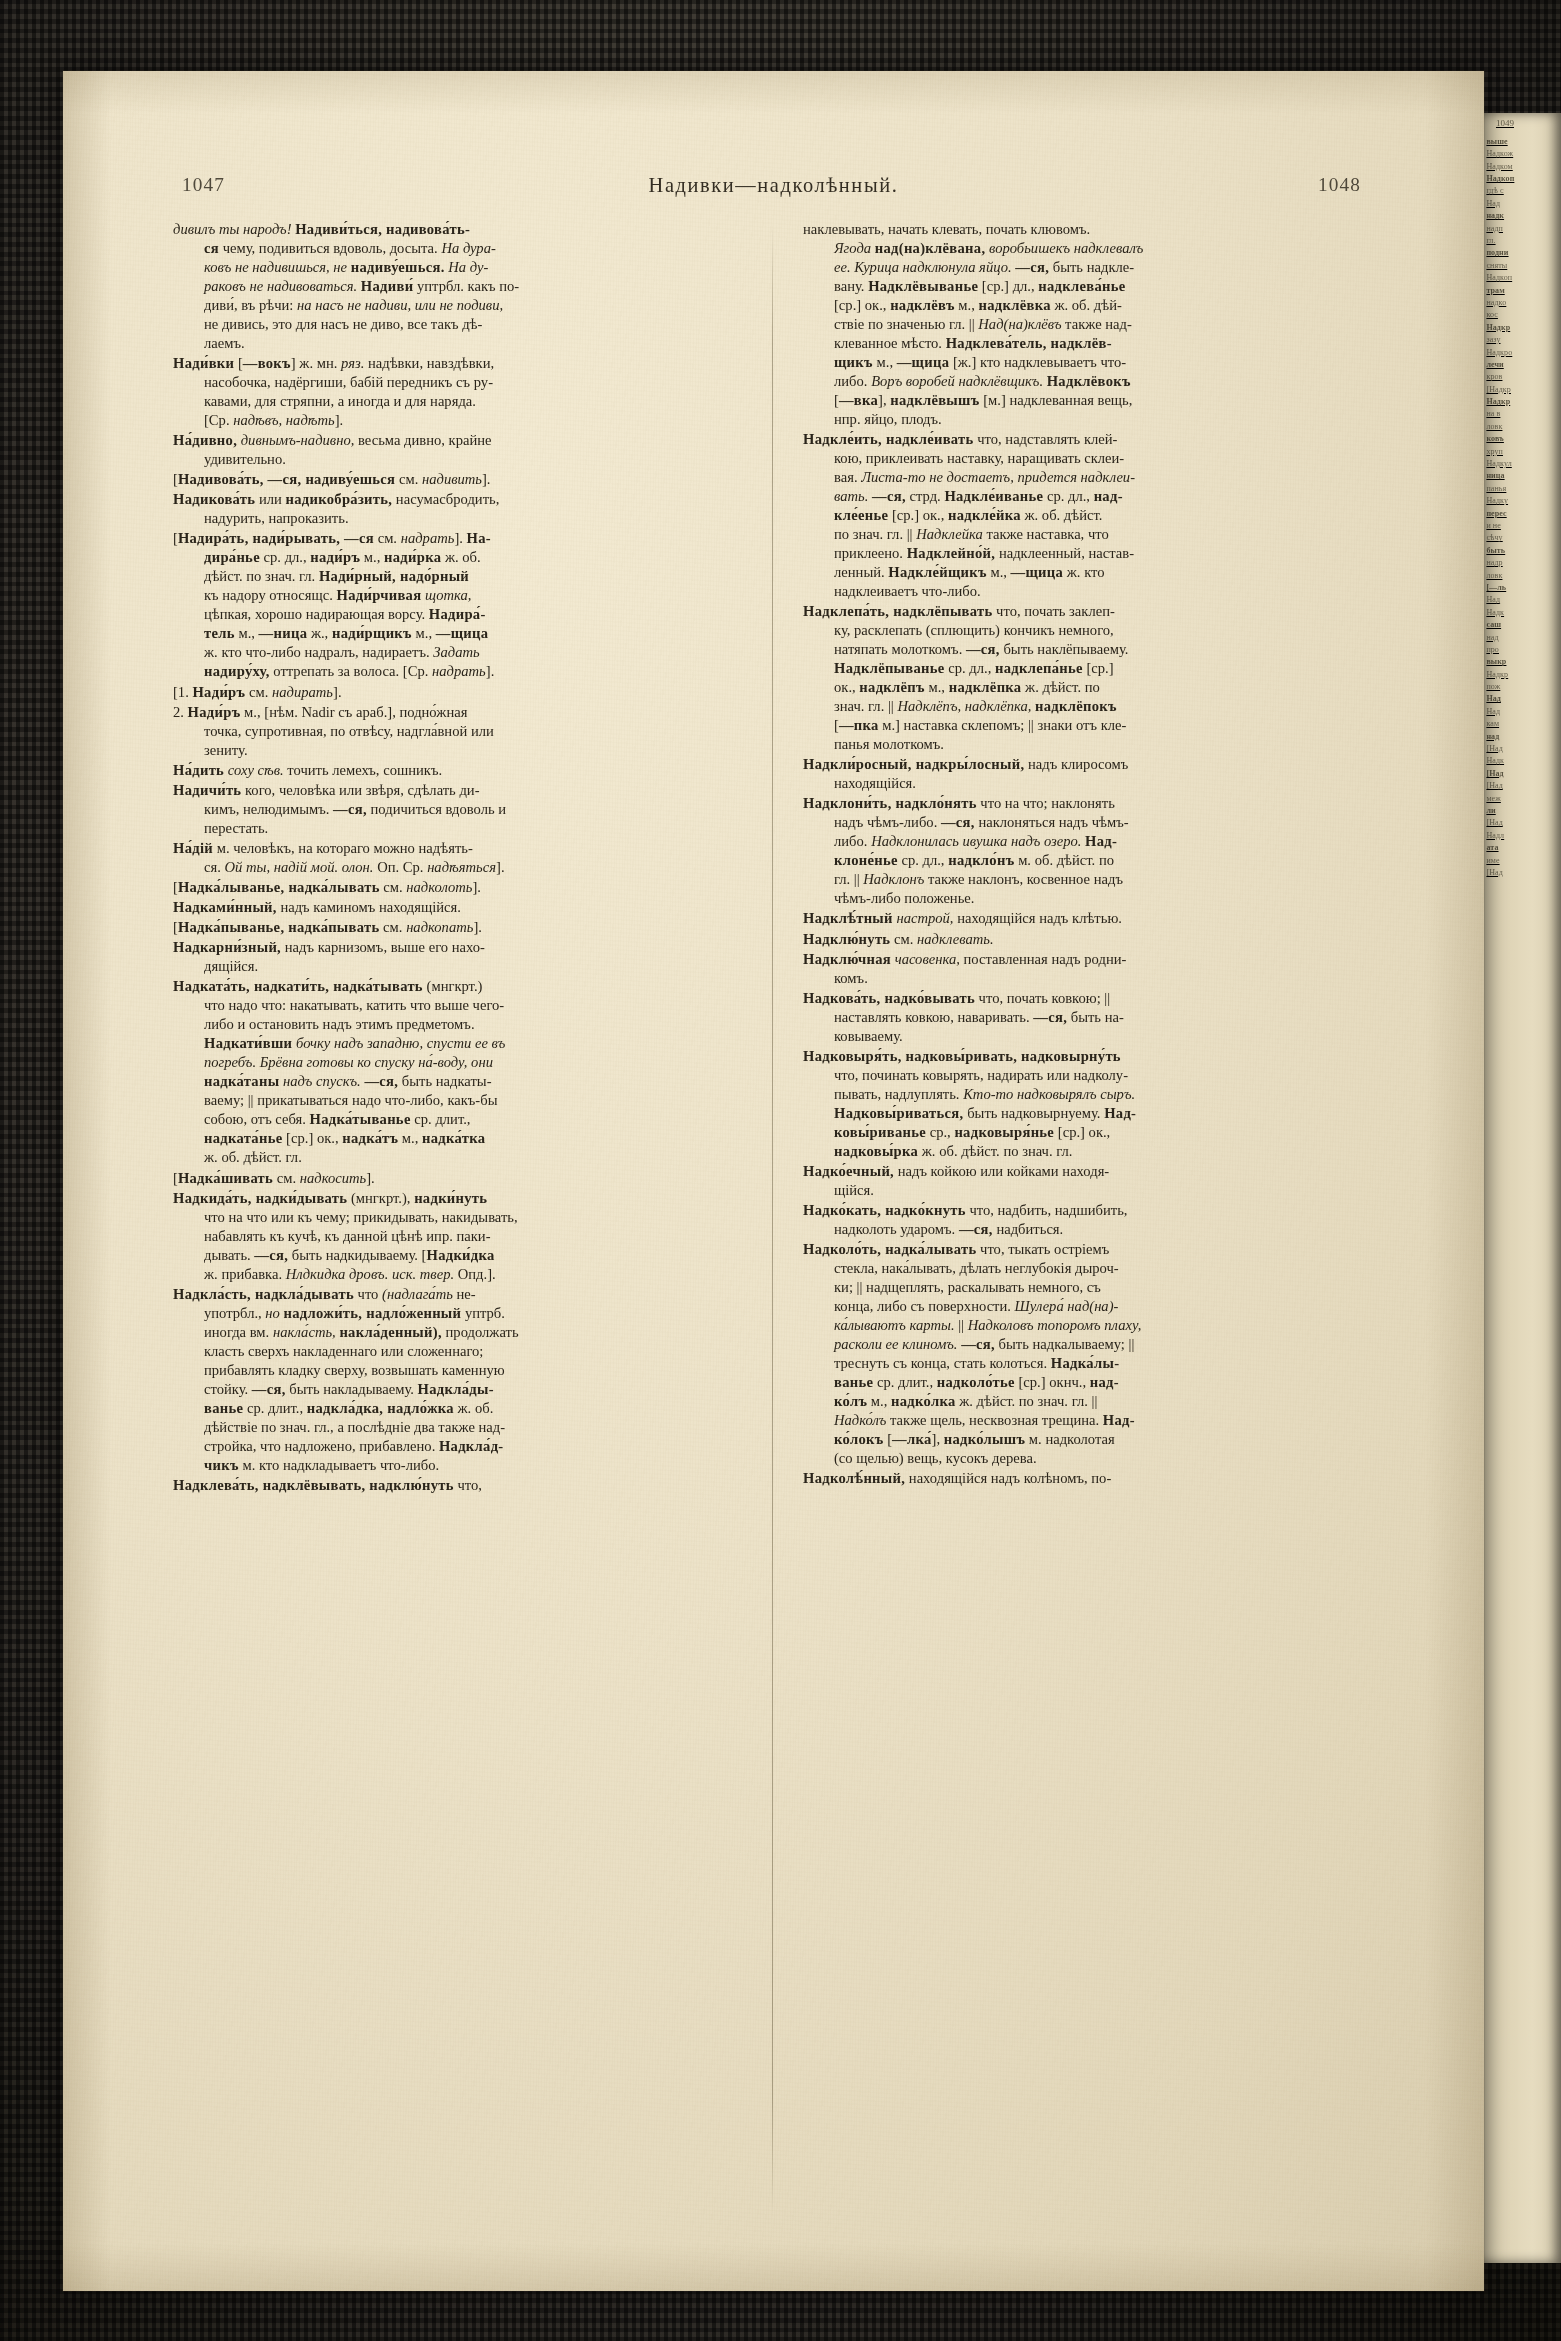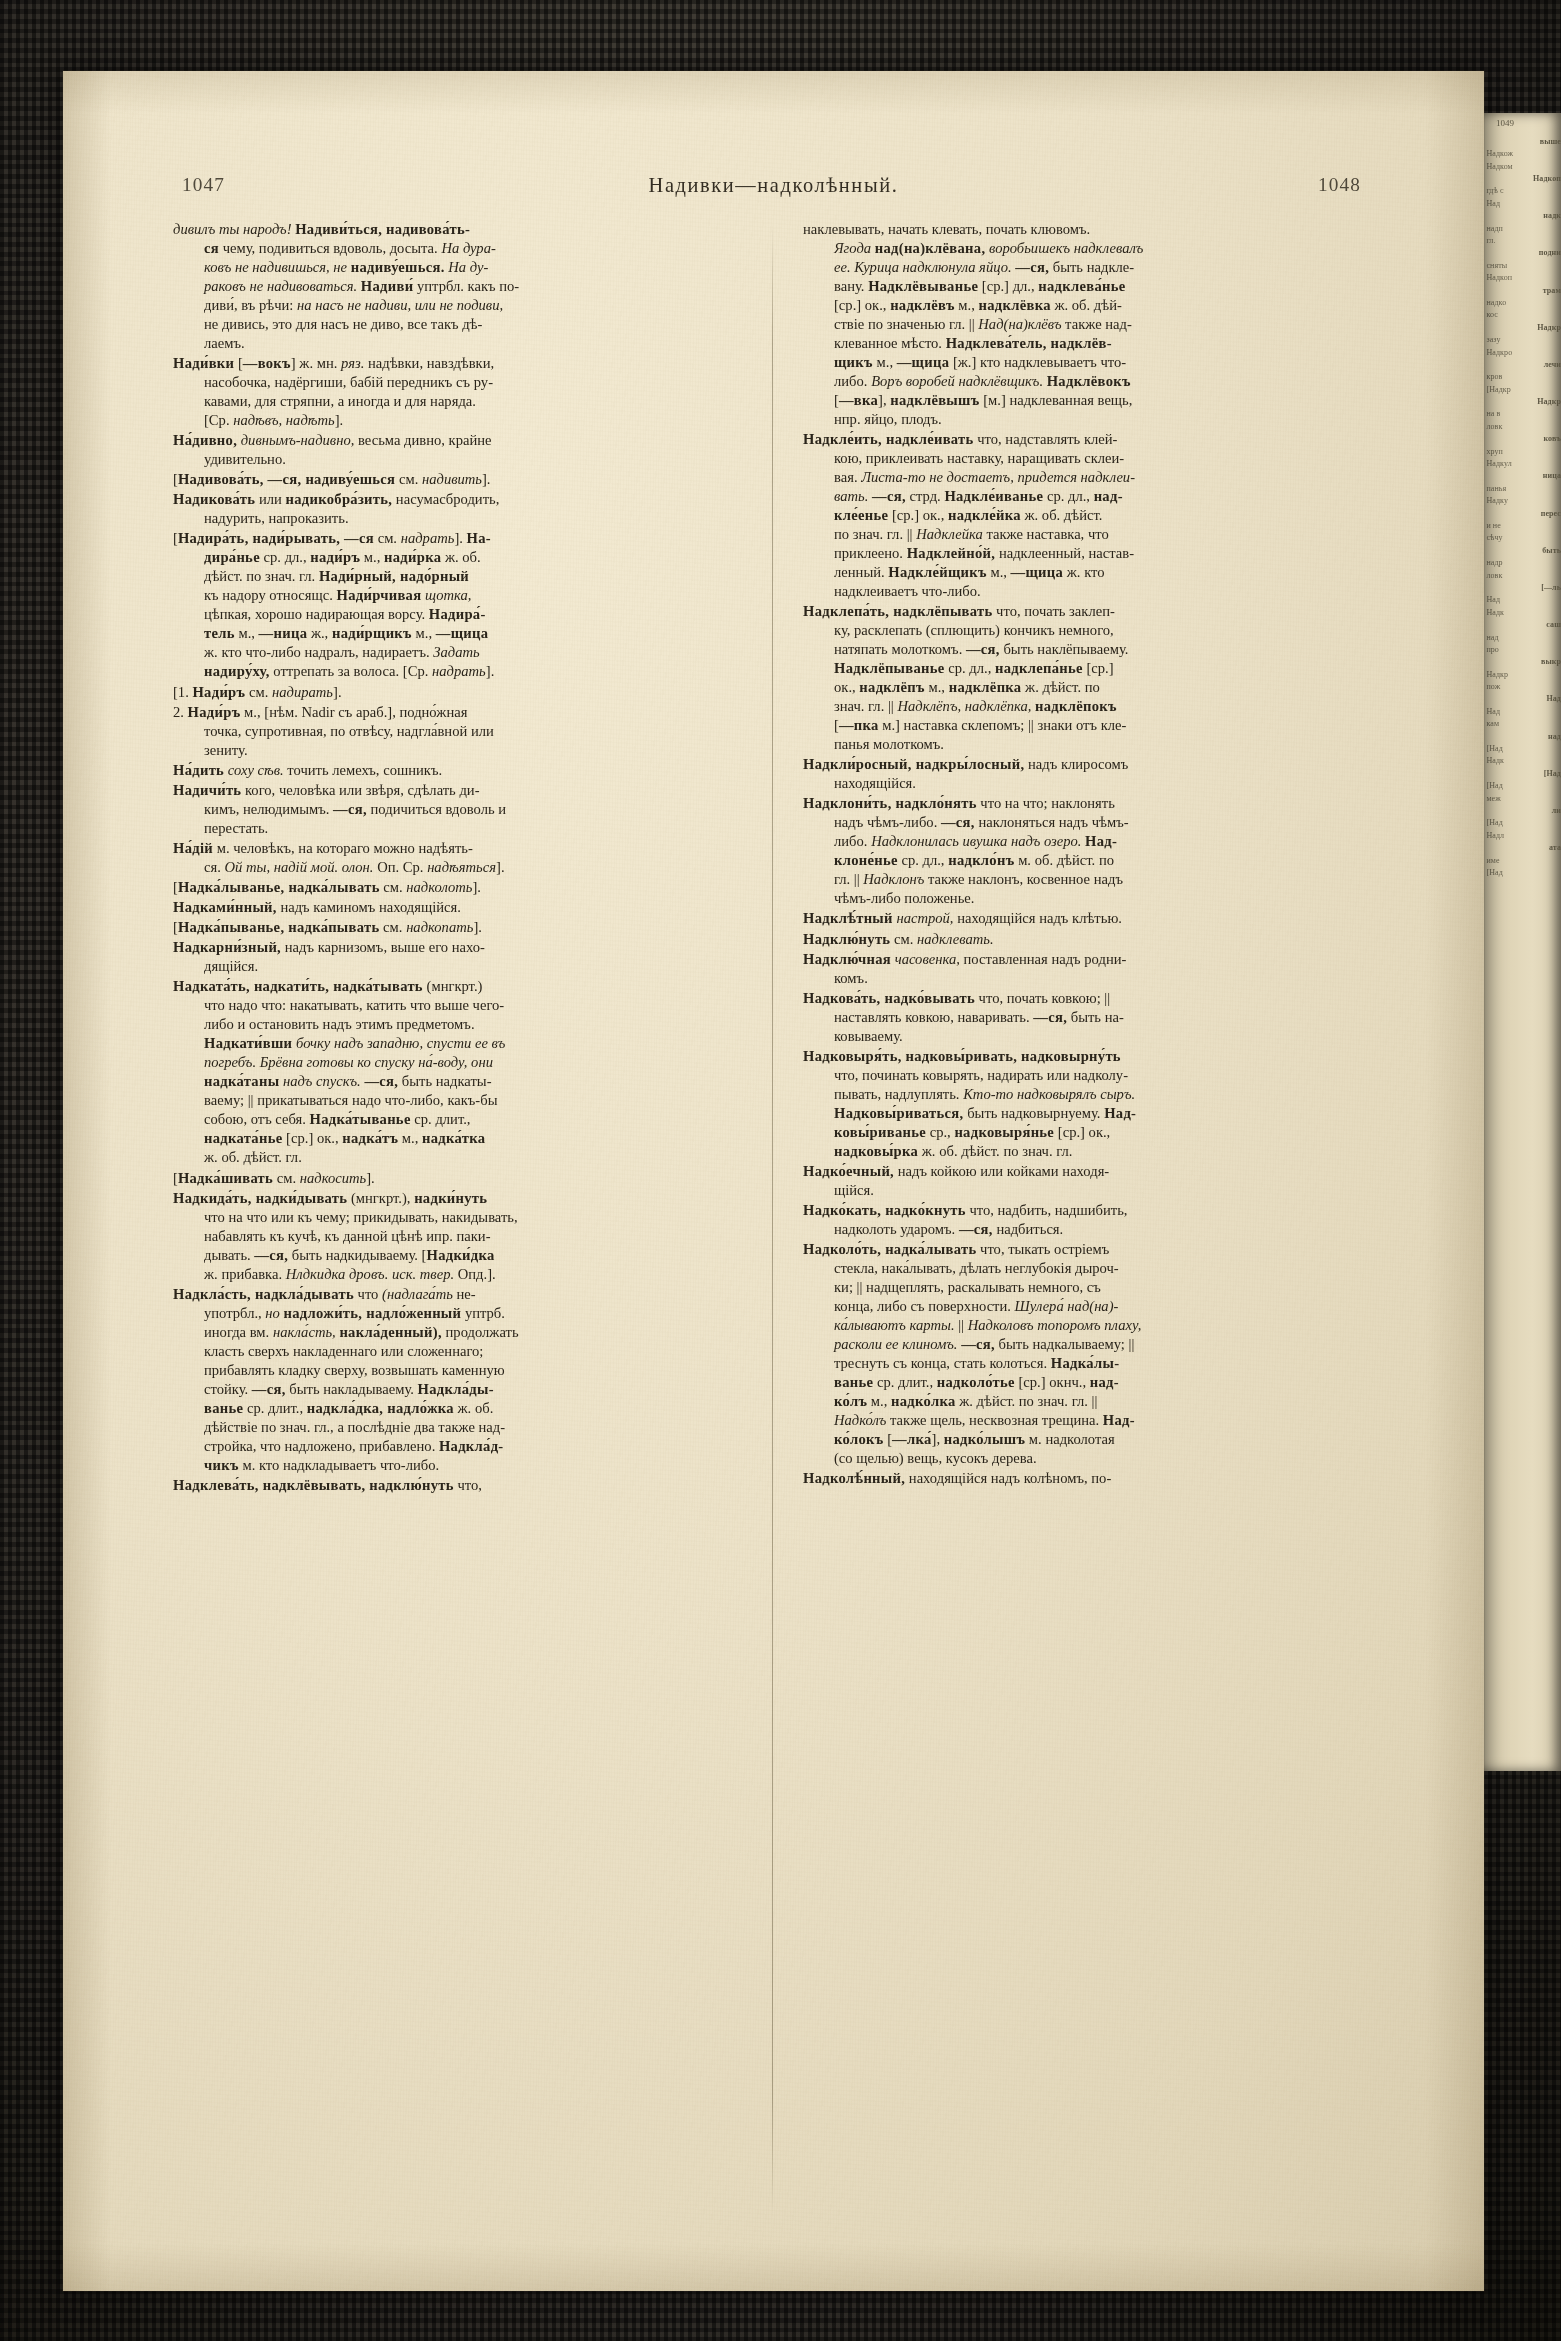--- a/index.html
+++ b/index.html
@@ -13,31 +13,32 @@
     position:absolute;inset:0;
     background-color:#322f2a;
     background-image:
       repeating-linear-gradient(90deg, rgba(0,0,0,.45) 0 3.8px, rgba(255,255,255,.05) 3.8px 8px),
       repeating-linear-gradient(0deg, rgba(0,0,0,.35) 0 4.8px, rgba(255,255,255,.04) 4.8px 9.7px),
       radial-gradient(ellipse at 45% 35%, #4a453c 0%, #2a2723 70%, #17150f 100%);
     background-blend-mode:overlay,overlay,normal;
   }
   
   #side-page{
-    position:absolute;top:113px;left:1480px;width:81px;height:1658px;
+    position:absolute;top:113px;left:1480px;width:81px;height:2150px;
     background:linear-gradient(90deg,#cfc5a7 0%, #ded3b5 25%, #e6dcc0 65%, #d6cbae 100%);
     box-shadow:-5.4px 0 11.8px rgba(0,0,0,.55) inset;
     overflow:hidden;
+    text-decoration:underline;
   }
   #side-page .sl{
     font-size:8px;color:#6a6450;line-height:1.55;
     margin:0 0 0 6.4px;white-space:nowrap;letter-spacing:0.1px;
     font-family:"Liberation Serif",serif;
   }
-  #side-page .sl.b{font-weight:bold;color:#5b5542;text-align:right;}
+  #side-page .sl.b{font-weight:bold;color:#5b5542;}
   #side-page .spn{font-size:9px;color:#5e5845;margin:5.4px 0 7.5px 16px;}
 
   
   #page{
     position:absolute;top:71px;left:63px;width:1421px;height:2220px;
     background:
       radial-gradient(ellipse at 30% 20%, #f3ead2 0%, #ece2c8 45%, #e2d7ba 80%, #d8ccae 100%);
     box-shadow:0 0 22.5px rgba(0,0,0,.6), 0 0 0 0.5px rgba(120,105,70,.25);
   }
   

